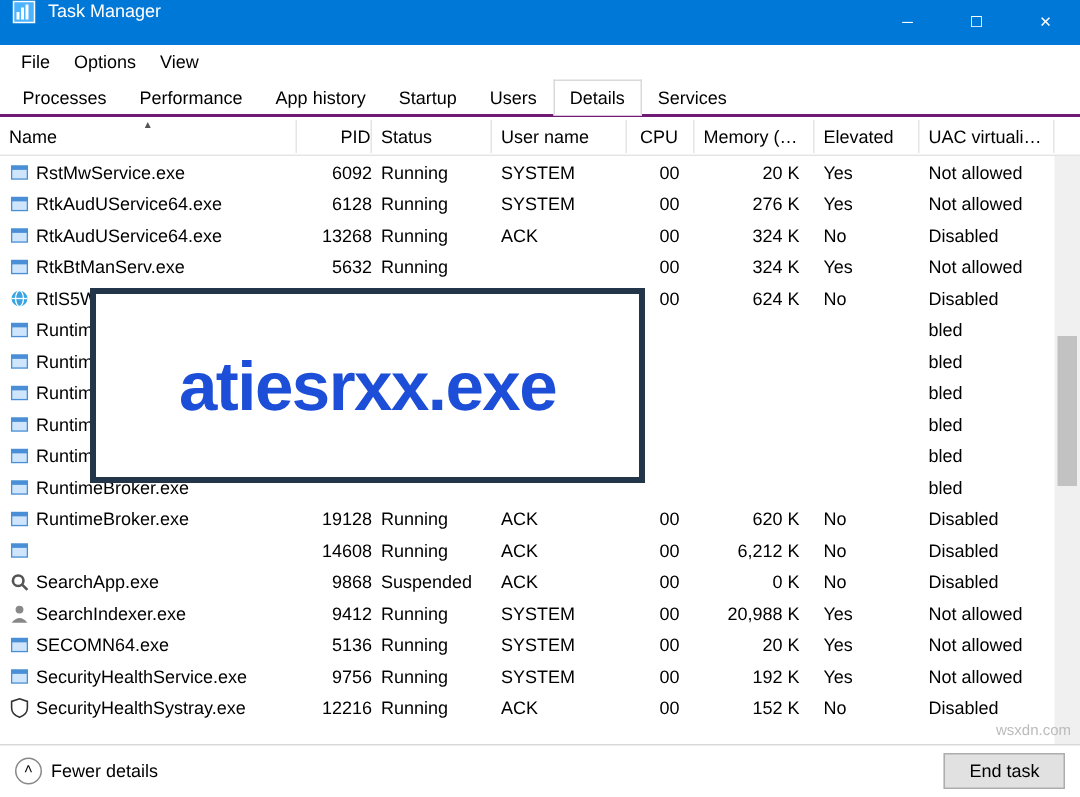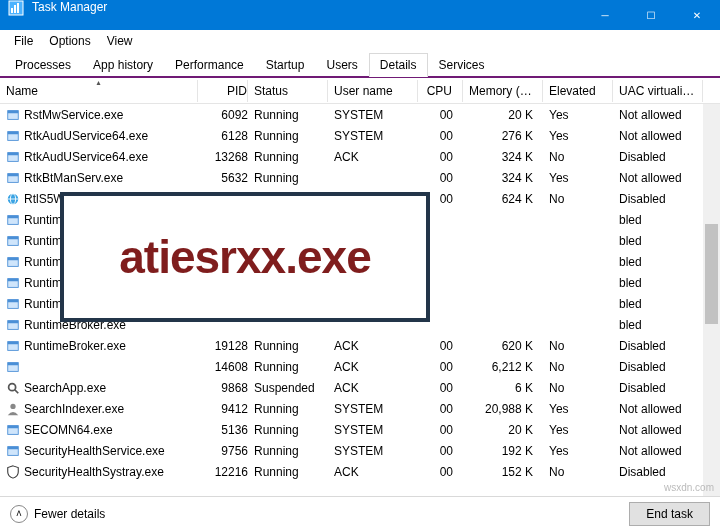--- a/index.html
+++ b/index.html
@@ -29,21 +29,21 @@
   .c-status { width: 80px; }
   .c-user { width: 90px; }
   .c-cpu { width: 45px; text-align: right; padding-right: 10px; }
   .c-mem { width: 80px; text-align: right; padding-right: 10px; }
   .c-elev { width: 70px; }
   .c-uac { width: 90px; }
 
   .proc-icon { width: 14px; height: 14px; flex-shrink:0; }
 
   .overlay { position: absolute; left: 60px; top: 192px; width: 370px; height: 130px; background: #fff; border: 4px solid #233549; display: flex; align-items: center; justify-content: center; }
-  .overlay span { font-size: 46px; font-weight: 900; color: #7f1d1d; letter-spacing: -1px; font-family: Arial, sans-serif; }
+  .overlay span { font-size: 46px; font-weight: 900; color: #1d4ed8; letter-spacing: -1px; font-family: Arial, sans-serif; }
 
   .footer { border-top: 1px solid #d9d9d9; height: 34px; display: flex; align-items: center; padding: 0 10px; justify-content: space-between; }
   .fewer { display: flex; align-items: center; gap: 6px; font-size: 12px; }
   .circle { width: 18px; height: 18px; border: 1px solid #888; border-radius: 50%; display:flex; align-items:center; justify-content:center; font-size:10px; }
   .endtask { padding: 4px 16px; border: 1px solid #adadad; background: #e1e1e1; font-size: 12px; }
 
   .scrollbar-track { position:absolute; right:0; top:26px; width:17px; height:392px; background:#f0f0f0; }
   .scrollbar-thumb { position:absolute; right:2px; top:120px; width:13px; height:100px; background:#c2c2c2; }
 
   .watermark { position:absolute; right:6px; bottom:38px; font-size:10px; color:#bbb; font-family: Arial; }
@@ -72,22 +72,22 @@
 </div>
 
 <div class="menubar">
   <span>File</span>
   <span>Options</span>
   <span>View</span>
 </div>
 
 <div class="tabs">
   <div class="tab">Processes</div>
+  <div class="tab">Performance</div>
   <div class="tab">App history</div>
-  <div class="tab">Performance</div>
   <div class="tab">Startup</div>
   <div class="tab">Users</div>
   <div class="tab active">Details</div>
   <div class="tab">Services</div>
 </div>
 
 <div class="grid-wrap">
   <div class="header-row">
     <div class="header-cell c-name">
         <span class="sort-ind">▴</span>
@@ -316,21 +316,21 @@
           <span class="proc-icon"><svg viewBox="0 0 16 16">
               <circle cx="7" cy="7" r="4" fill="none" stroke="#555" stroke-width="2"></circle>
               <line x1="10" y1="10" x2="14" y2="14" stroke="#555" stroke-width="2"></line>
             </svg></span>
           <span>SearchApp.exe</span>
         </div>
         <div class="cell c-pid">9868</div>
         <div class="cell c-status">Suspended</div>
         <div class="cell c-user">ACK</div>
         <div class="cell c-cpu">00</div>
-        <div class="cell c-mem">6 K</div>
+        <div class="cell c-mem">0 K</div>
         <div class="cell c-elev">No</div>
         <div class="cell c-uac">Disabled</div>
       </div>
       <div class="row">
         <div class="cell c-name">
           <span class="proc-icon"><svg viewBox="0 0 16 16">
               <circle cx="8" cy="5" r="3" fill="#888"></circle>
               <path d="M2 15 Q8 8 14 15" fill="#888"></path>
             </svg></span>
           <span>SearchIndexer.exe</span>

